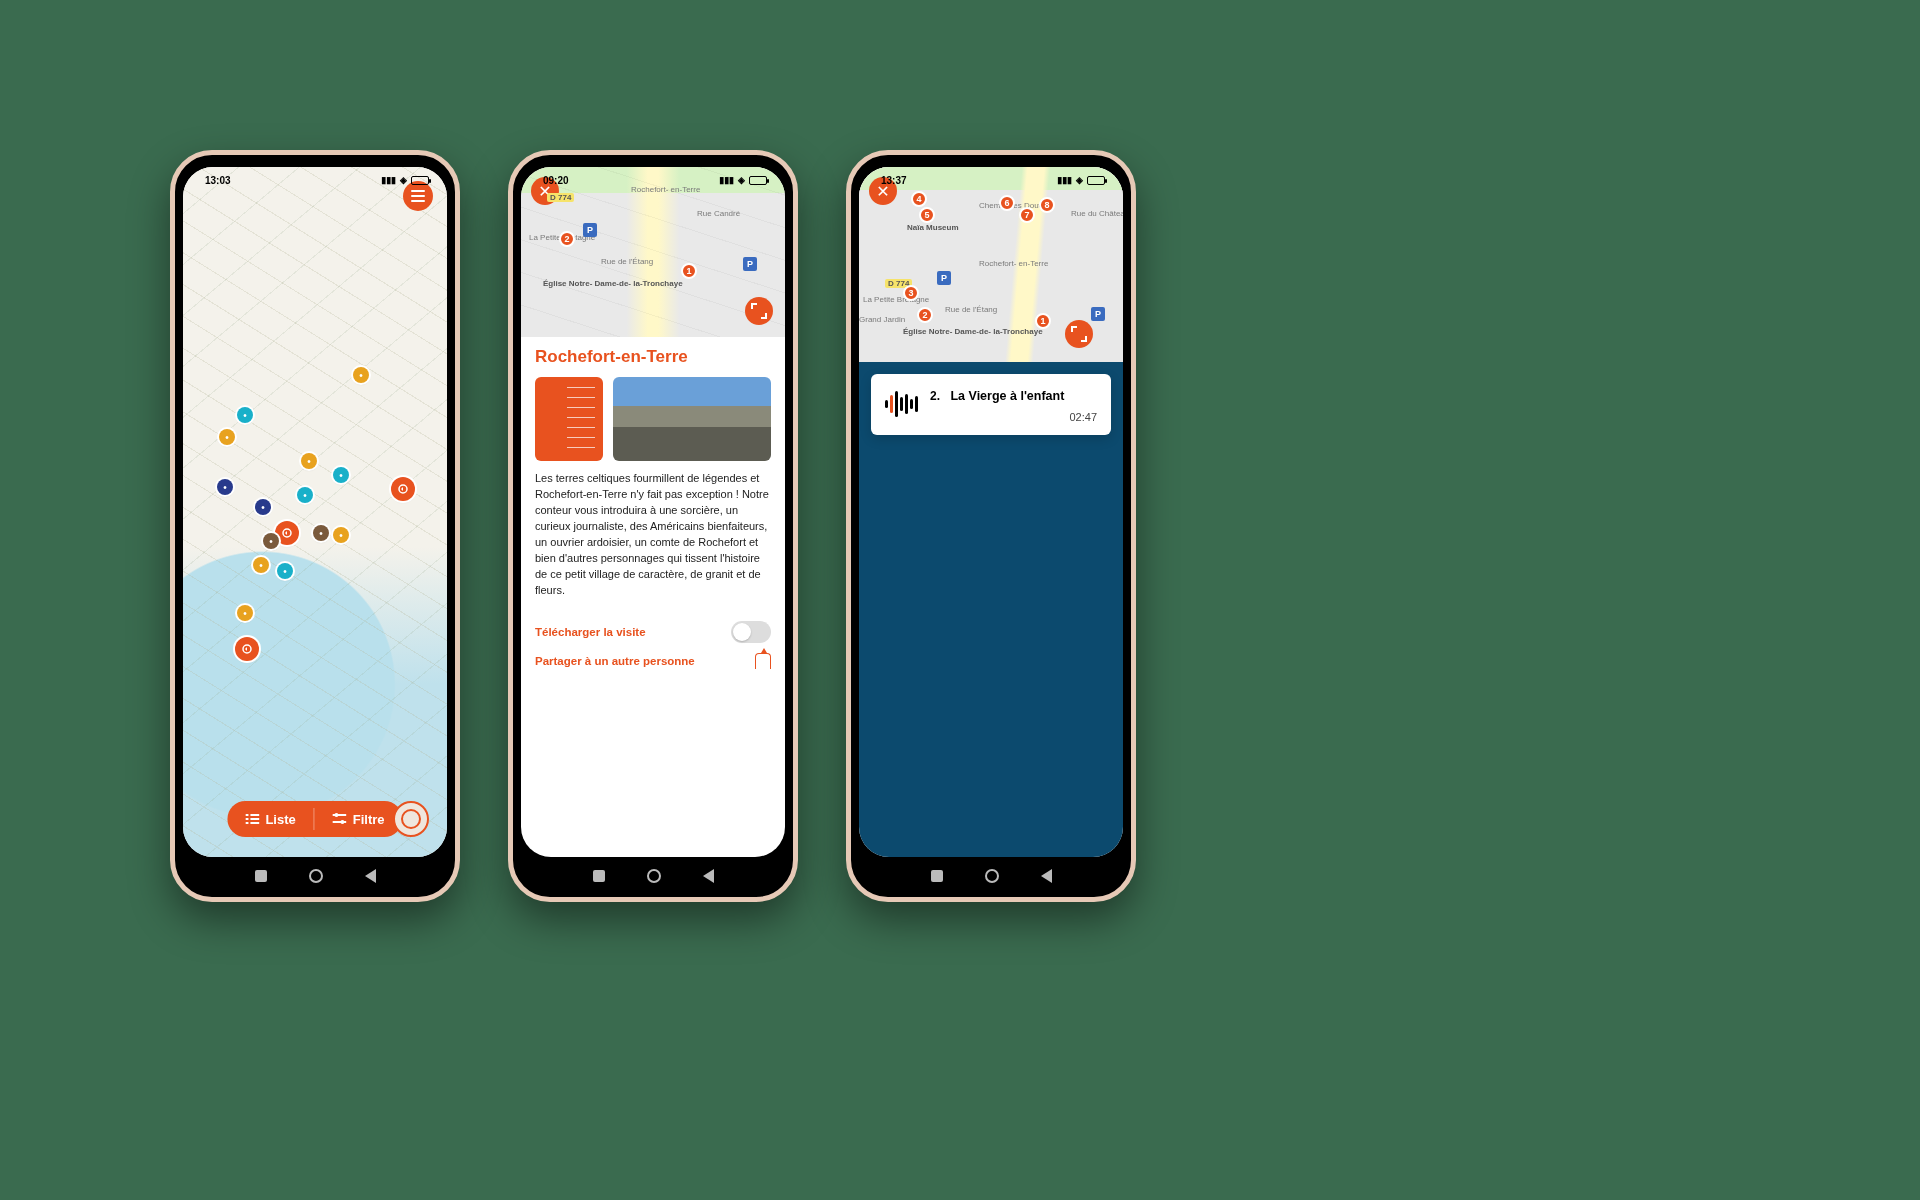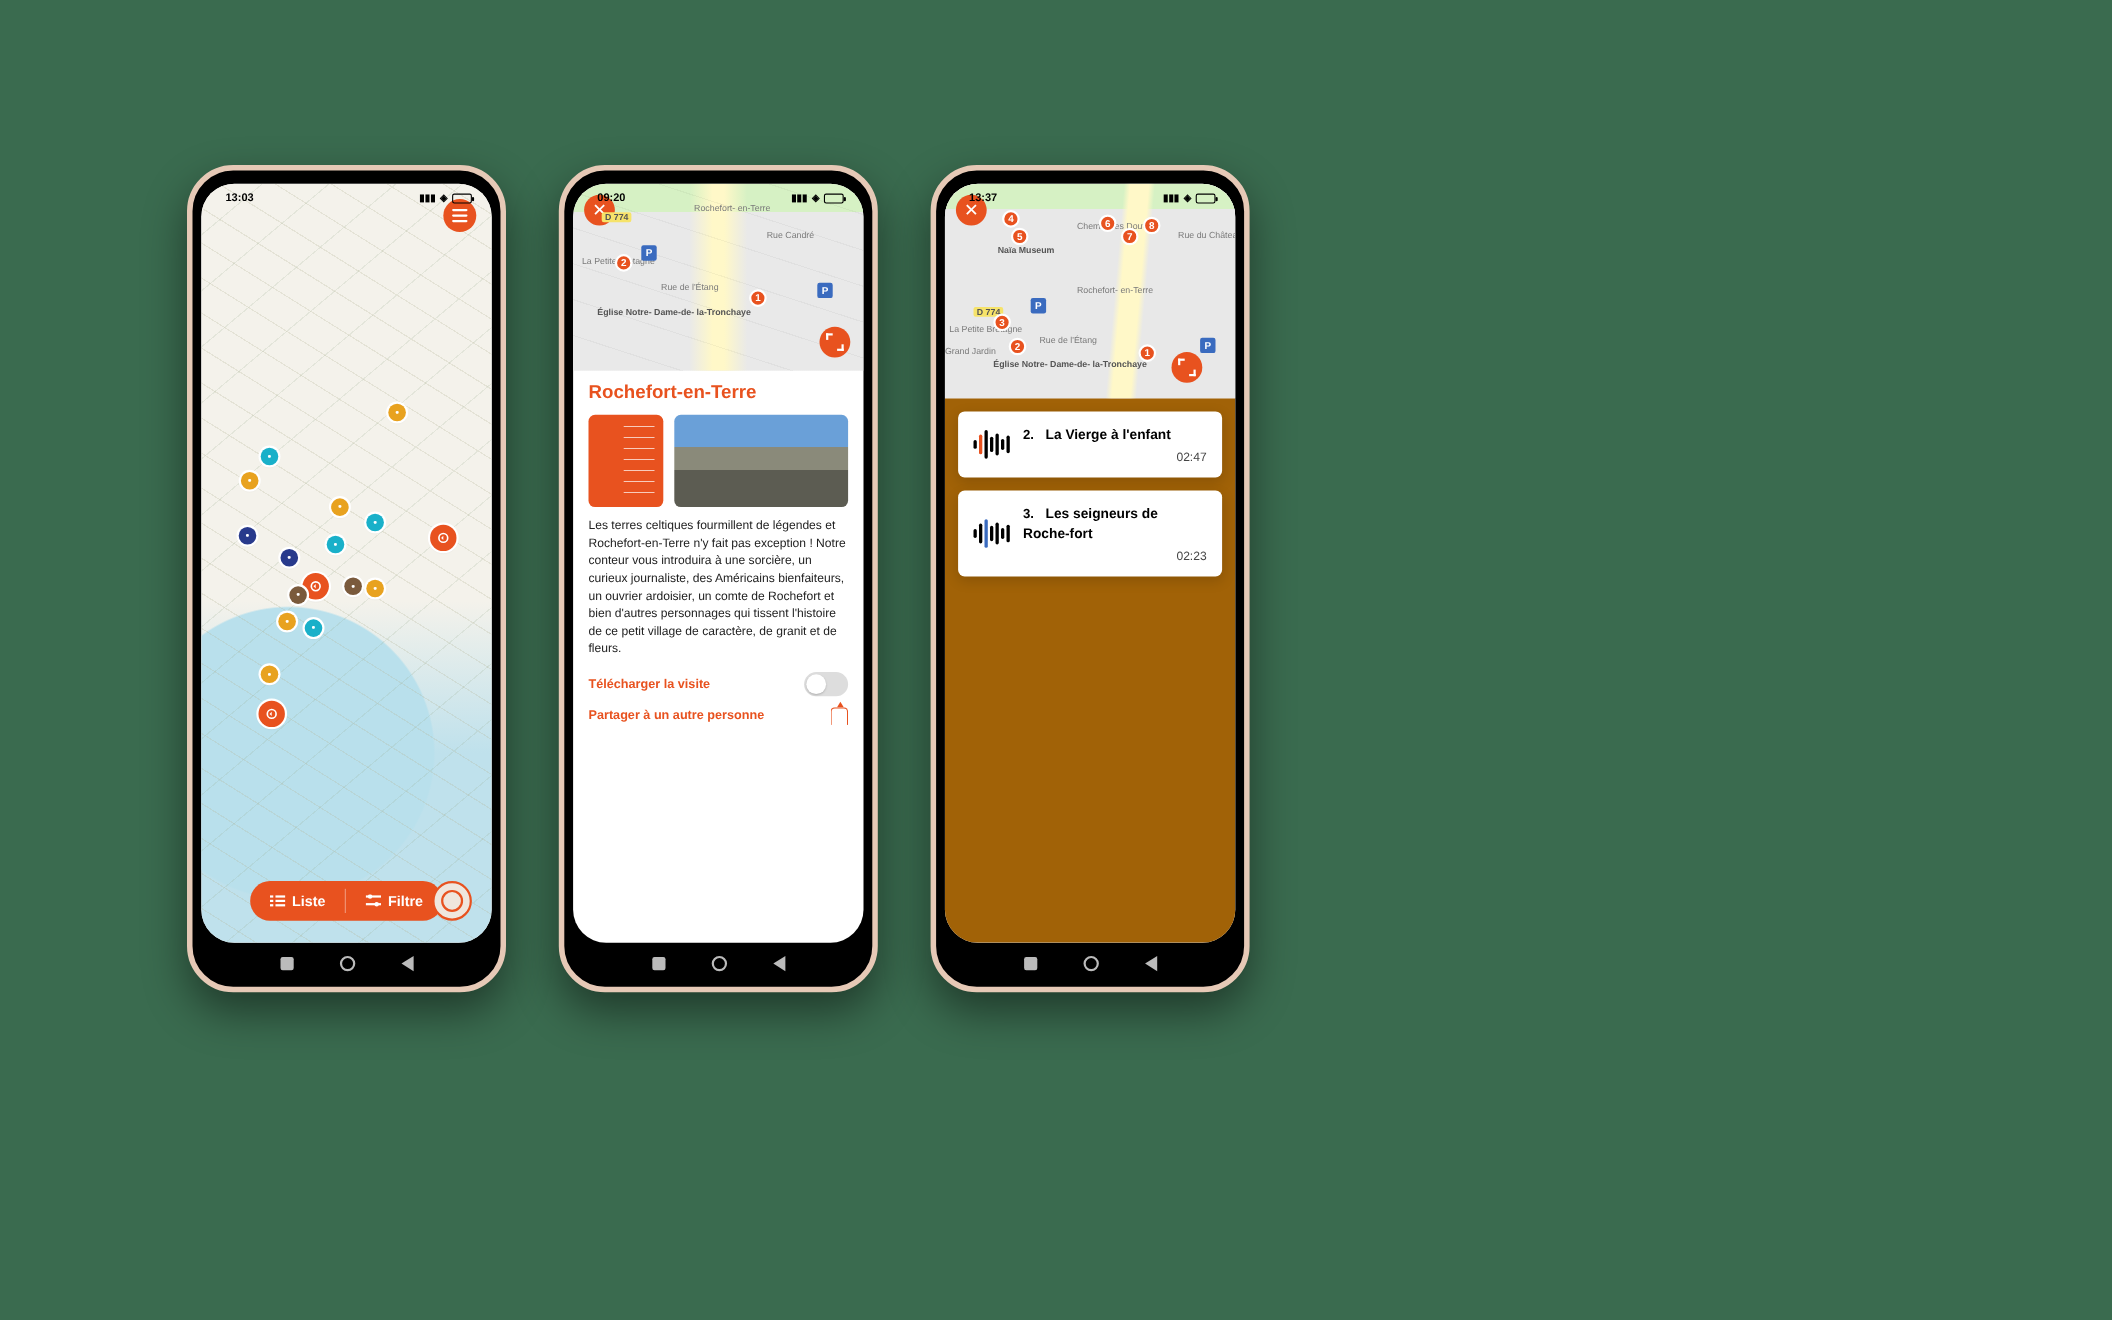--- a/index.html
+++ b/index.html
@@ -116,33 +116,33 @@
   .poi-pin{position:absolute;width:16px;height:16px;background:#e8521f;border-radius:50%;border:2px solid #fff;font-size:9px;color:#fff;display:flex;align-items:center;justify-content:center;font-weight:700;}
   .map-label{position:absolute;font-size:8px;color:#7a7a7a;white-space:nowrap;text-align:center;}
 
   .detail-body{flex:1;overflow:hidden;padding:10px 14px 8px;}
   .detail-title{color:#e8521f;font-weight:700;font-size:17px;margin-bottom:10px;}
   .thumb-row{display:flex;gap:10px;margin-bottom:10px;}
   .thumb1{width:68px;height:84px;background:#e8521f;border-radius:6px;position:relative;}
   .thumb1::after{content:"";position:absolute;right:8px;top:10px;bottom:10px;width:28px;background:repeating-linear-gradient(#fff 0 1px,transparent 1px 10px);opacity:.7;}
   .thumb2{flex:1;height:84px;border-radius:6px;background:linear-gradient(#6aa0d8 0 35%, #8a8a7a 35% 60%, #5c5c52 60% 100%);}
   .detail-desc{font-size:11px;line-height:1.45;color:#222;}
-  .action-row{display:flex;align-items:center;justify-content:space-between;margin-top:12px;font-size:11.5px;font-weight:700;color:#e8521f;}
+  .action-row{display:flex;align-items:center;justify-content:space-between;margin-top:22px;font-size:11.5px;font-weight:700;color:#e8521f;}
   .toggle{width:40px;height:22px;background:#ddd;border-radius:11px;position:relative;}
   .toggle::after{content:"";position:absolute;left:2px;top:2px;width:18px;height:18px;background:#fff;border-radius:50%;box-shadow:0 1px 2px rgba(0,0,0,.2);}
   .share-ico{width:16px;height:16px;border:1.5px solid #e8521f;border-bottom:0;border-radius:4px 4px 0 0;position:relative;}
   .share-ico::before{content:"";position:absolute;top:-6px;left:5px;width:0;height:0;border-left:3px solid transparent;border-right:3px solid transparent;border-bottom:5px solid #e8521f;}
 
   
   .audio-map{height:195px;position:relative;flex:0 0 auto;background:#eee;}
   .audio-map::before{content:"";position:absolute;inset:0;
     background:
      linear-gradient(95deg, transparent 58%, #fff8c8 60% 66%, transparent 68%),
      linear-gradient(#d6f1c4 0 12%, #e8e8e8 12% 100%);}
-  .audio-list{flex:1;background:#a16207;padding:0 12px;overflow:hidden;}
+  .audio-list{flex:1;background:#0c4a6e;padding:0 12px;overflow:hidden;}
   .audio-item{
     background:#fff;border-radius:6px;box-shadow:0 4px 12px rgba(0,0,0,.15);
     margin:12px 0;padding:12px 14px;display:flex;align-items:center;gap:12px;
   }
   .wave{display:flex;gap:2px;align-items:center;height:26px;}
   .wave span{width:3px;background:#000;border-radius:2px;}
   .wave.c1 span:nth-child(2){background:#e8521f;} .wave.c2 span:nth-child(3){background:#3a6bbf;} .wave.c3 span:nth-child(2){background:#caa76a;}
   .track-meta{flex:1;}
   .track-num{font-size:12px;font-weight:700;margin-right:6px;}
   .track-title{font-size:12.5px;font-weight:700;line-height:1.25;}
@@ -340,36 +340,20 @@
               <span style="height:20px"></span>
               <span style="height:10px"></span>
               <span style="height:16px"></span>
             </div>
     <div class="track-meta">
        <div><span class="track-num">2.</span>
             <span class="track-title">La Vierge à l'enfant</span></div>
        <div class="track-time" style="text-align:right;margin-top:6px;">02:47</div>
     </div>
           </div>
-          <div class="audio-item">
-    <div class="wave c2">
-              <span style="height:8px"></span>
-              <span style="height:18px"></span>
-              <span style="height:26px"></span>
-              <span style="height:14px"></span>
-              <span style="height:20px"></span>
-              <span style="height:10px"></span>
-              <span style="height:16px"></span>
-            </div>
-    <div class="track-meta">
-       <div><span class="track-num">3.</span>
-            <span class="track-title">Les seigneurs de Roche-fort</span></div>
-       <div class="track-time" style="text-align:right;margin-top:6px;">02:23</div>
-    </div>
-          </div>
         </div>
     </div>
     <div class="navbar-bottom">
       <div class="nav-sq"></div>
       <div class="nav-cir"></div>
       <div class="nav-tri"></div>
     </div>
   </div>
 
 </div>

